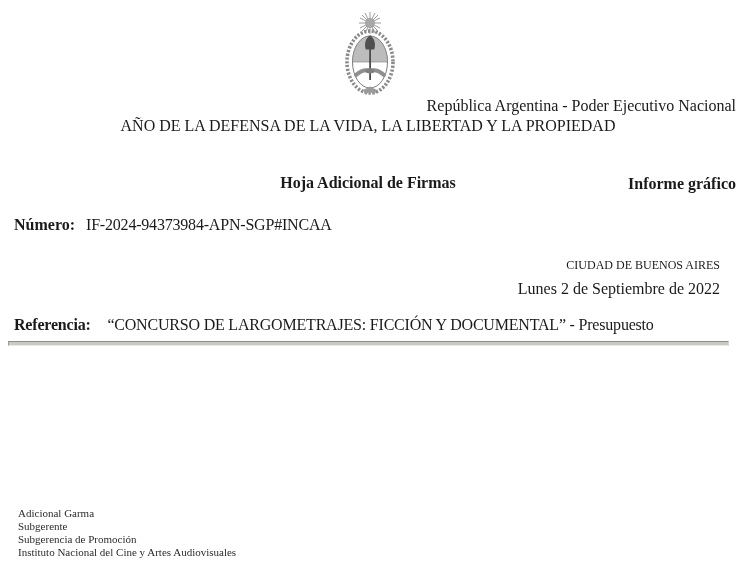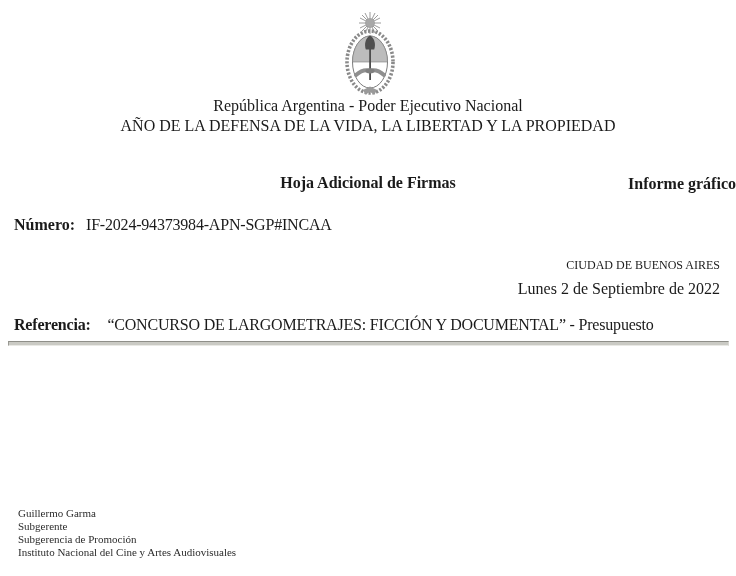--- a/index.html
+++ b/index.html
@@ -20,21 +20,21 @@
     position: absolute;
     left: 332px;
     top: 12px;
     width: 76px;
     height: 84px;
   }
   .org-line {
     position: absolute;
     left: 0; right: 0;
     top: 97px;
-    text-align: center;
+    text-align: right;
     font-size: 16px;
     line-height: 18px;
   }
   .year-line {
     position: absolute;
     left: 0; right: 0;
     top: 117px;
     text-align: center;
     font-size: 16px;
     line-height: 18px;
@@ -179,19 +179,19 @@
 
   <div class="reference-line">
     <span class="label">Referencia:</span>
     <span class="value">“CONCURSO DE LARGOMETRAJES: FICCIÓN Y DOCUMENTAL” - Presupuesto</span>
   </div>
 
   <div class="divider"></div>
 
 
   <div class="signature-block">
-    <div>Guillermo Garma</div>
+    <div>Adicional Garma</div>
     <div>Subgerente</div>
     <div>Subgerencia de Promoción</div>
     <div>Instituto Nacional del Cine y Artes Audiovisuales</div>
   </div>
 
 </div>
 
 </body></html>

